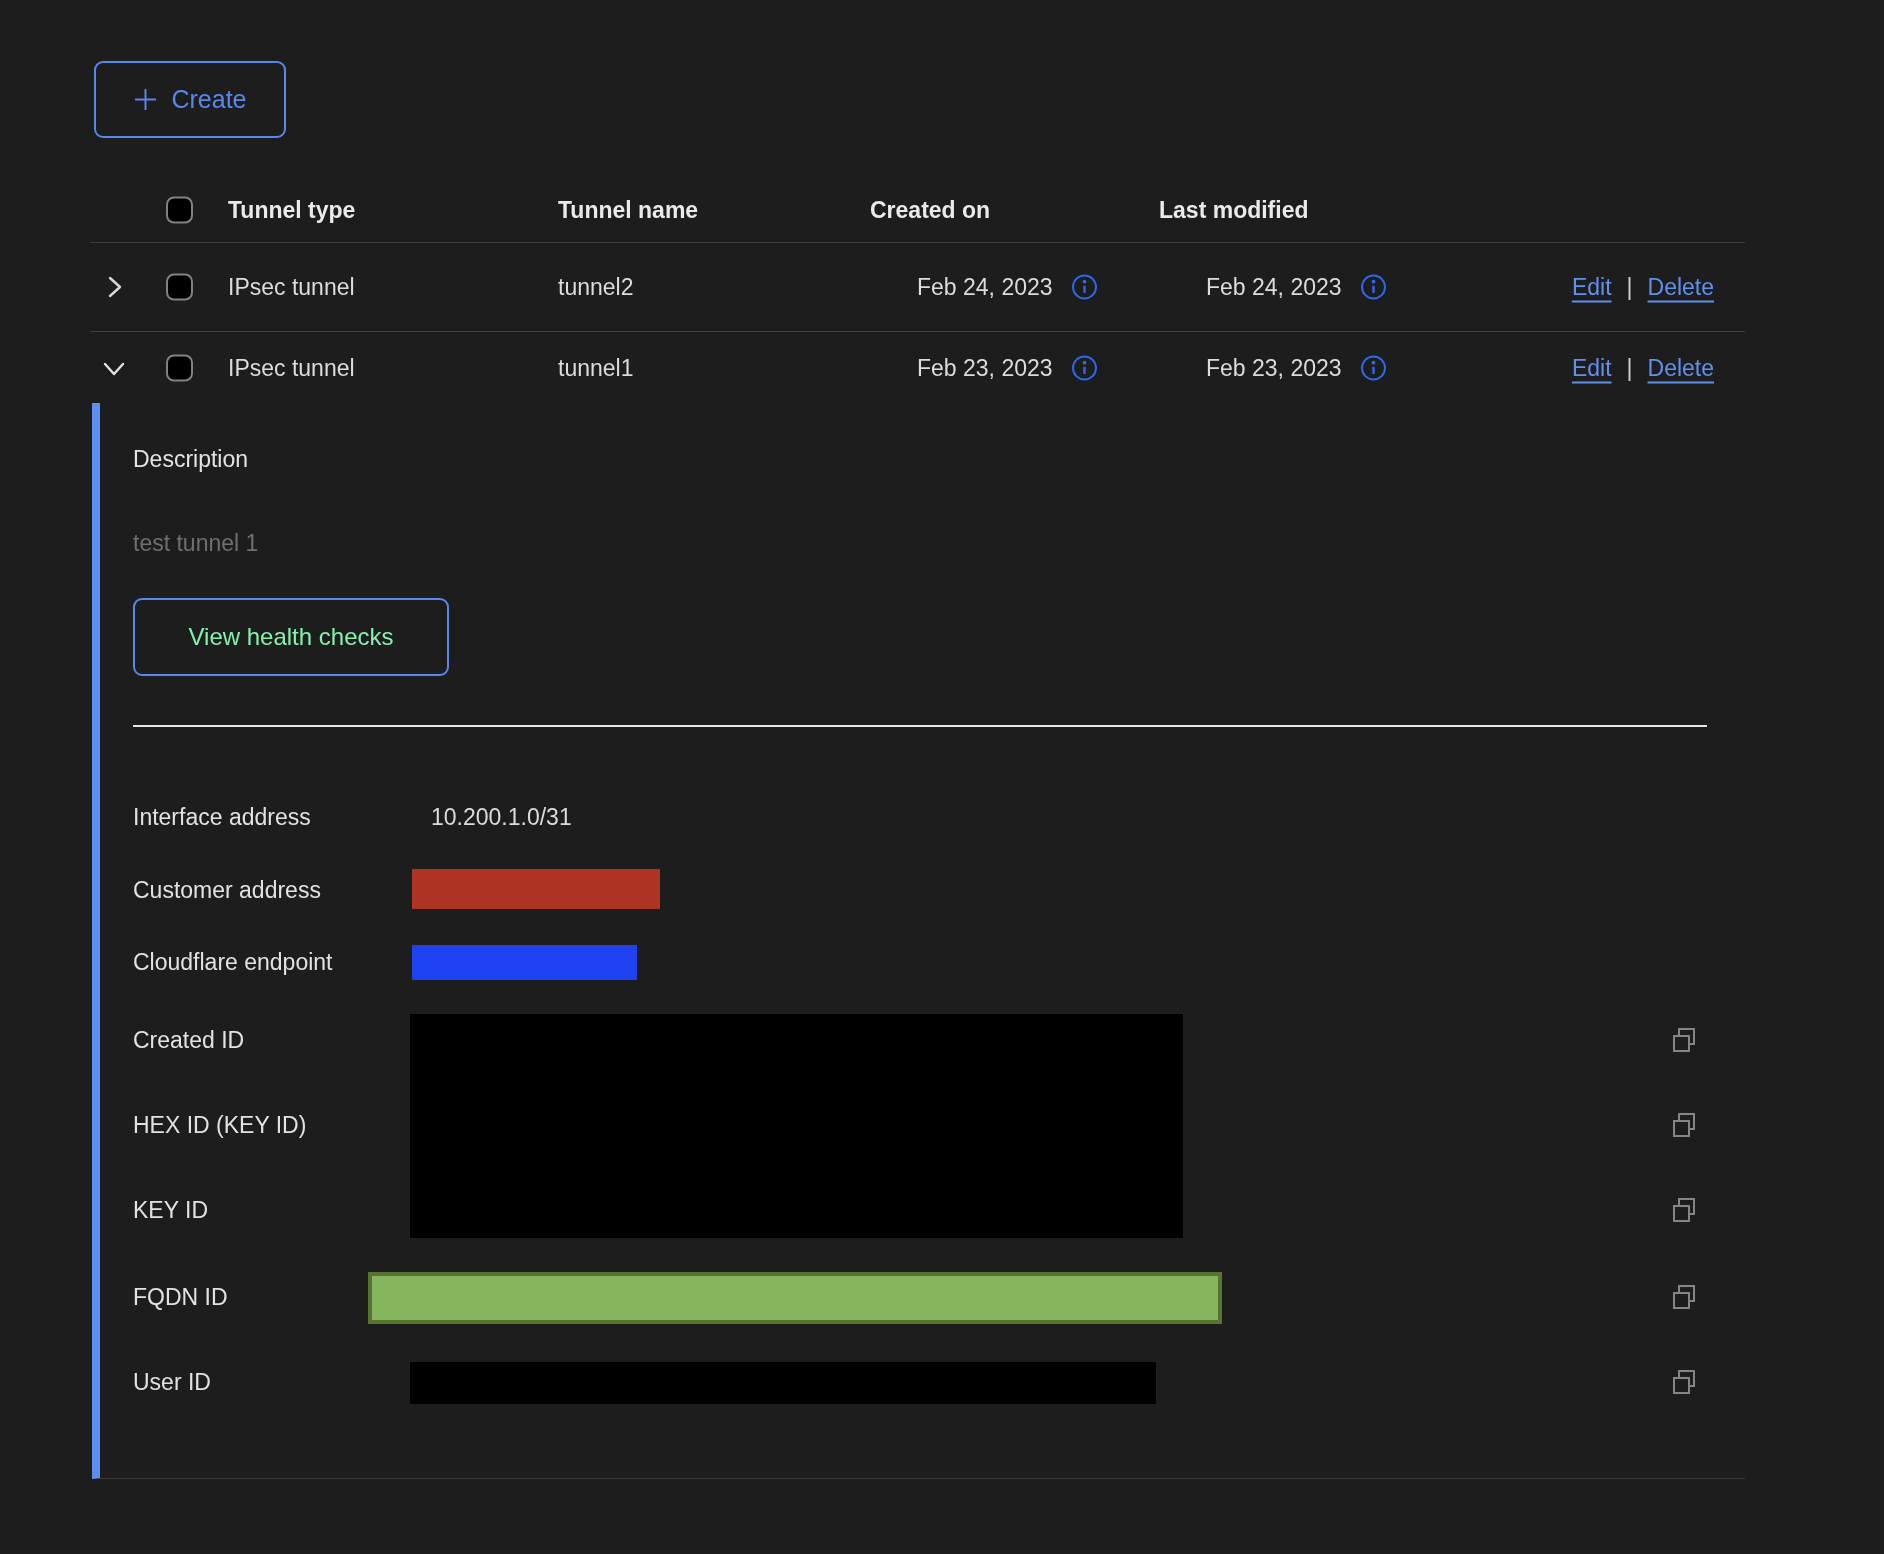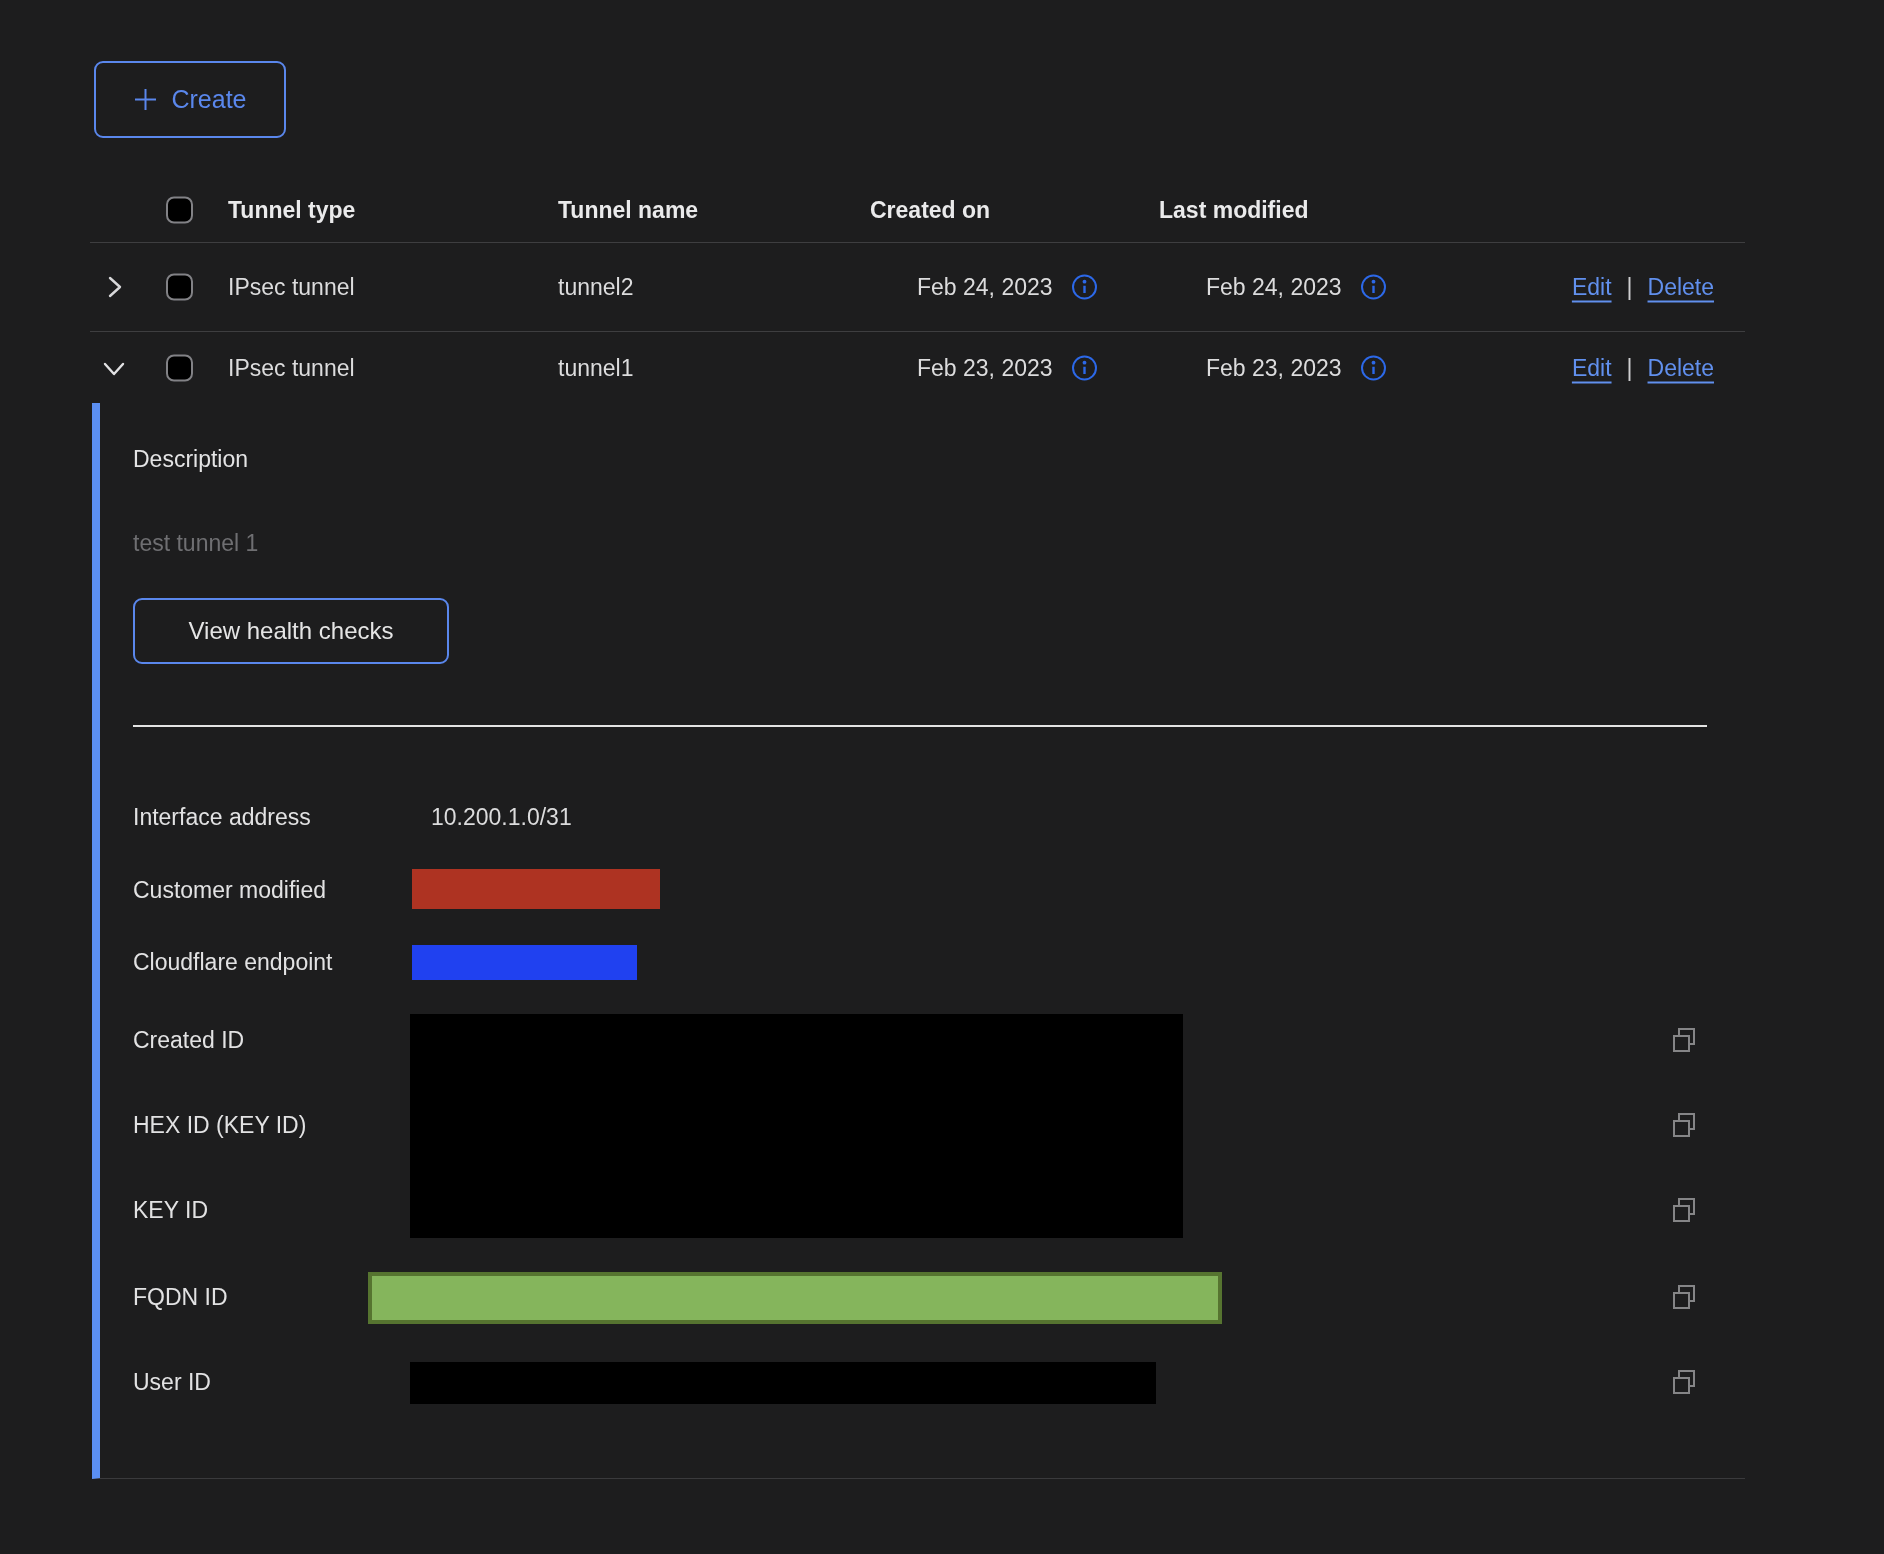--- a/index.html
+++ b/index.html
@@ -44,22 +44,22 @@
 
   
   .panel {
     position:absolute; left:92px; top:403px; width:1645px; height:1075px;
     border-left:8px solid #5b8ff2; border-bottom:1px solid #3a3a3c; box-sizing:content-box;
   }
   .panel > * { position:absolute; }
   .desc-label { left:33px; top:40px;  font-size:23px; line-height:32px; color:#e4e4e5; font-weight:500; }
   .desc-value { left:33px; top:124px; font-size:23px; line-height:32px; color:#6f6f72; }
   .vh-btn {
-    left:33px; top:195px; width:316px; height:66px;
-    border:2px solid #5a87ec; border-radius:9px; color:#e5e5e5; font-size:24px;
+    left:33px; top:195px; width:316px; height:78px;
+    border:2px solid #5a87ec; border-radius:9px; color:#86efac; font-size:24px;
   }
   .divider-light { left:33px; top:322px; width:1574px; height:2px; background:#e3e3e3; }
 
   .dlabel { left:33px; font-size:23px; line-height:32px; color:#e2e2e3; white-space:nowrap; }
   .l0 { top:398px; } .l1 { top:471px; } .l2 { top:543px; } .l3 { top:621px; }
   .l4 { top:706px; } .l5 { top:791px; } .l6 { top:878px; } .l7 { top:963px; }
   .dvalue { left:331px; top:398px; font-size:23px; line-height:32px; color:#dcdcdd; }
 
   .redact { display:block; }
   .red-box        { left:312px; top:466px; width:248px; height:40px;  background:#ae3322; }
@@ -177,21 +177,21 @@
 
   <div class="panel">
     <div class="desc-label">Description</div>
     <div class="desc-value">test tunnel 1</div>
     <button class="vh-btn">View health checks</button>
     <div class="divider-light"></div>
 
     <div class="dlabel l0">Interface address</div>
     <div class="dvalue">10.200.1.0/31</div>
 
-    <div class="dlabel l1">Customer modified</div>
+    <div class="dlabel l1">Customer address</div>
     <div class="redact red-box"></div>
 
     <div class="dlabel l2">Cloudflare endpoint</div>
     <div class="redact blue-box"></div>
 
     <div class="dlabel l3">Created ID</div>
     <div class="dlabel l4">HEX ID (KEY ID)</div>
     <div class="dlabel l5">KEY ID</div>
     <div class="redact black-large-box"></div>
 

